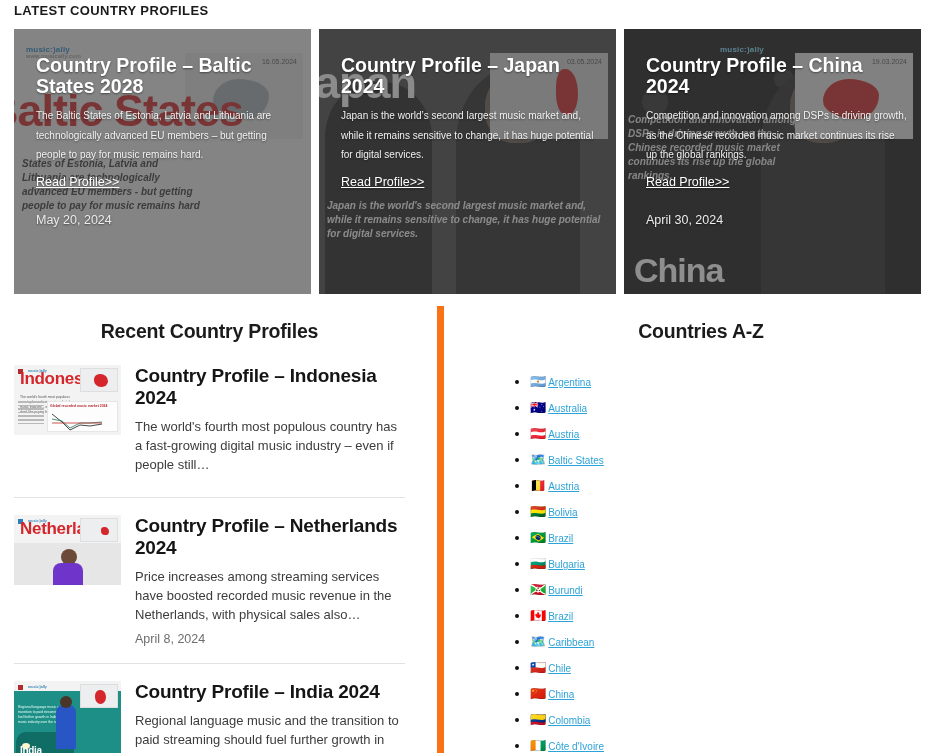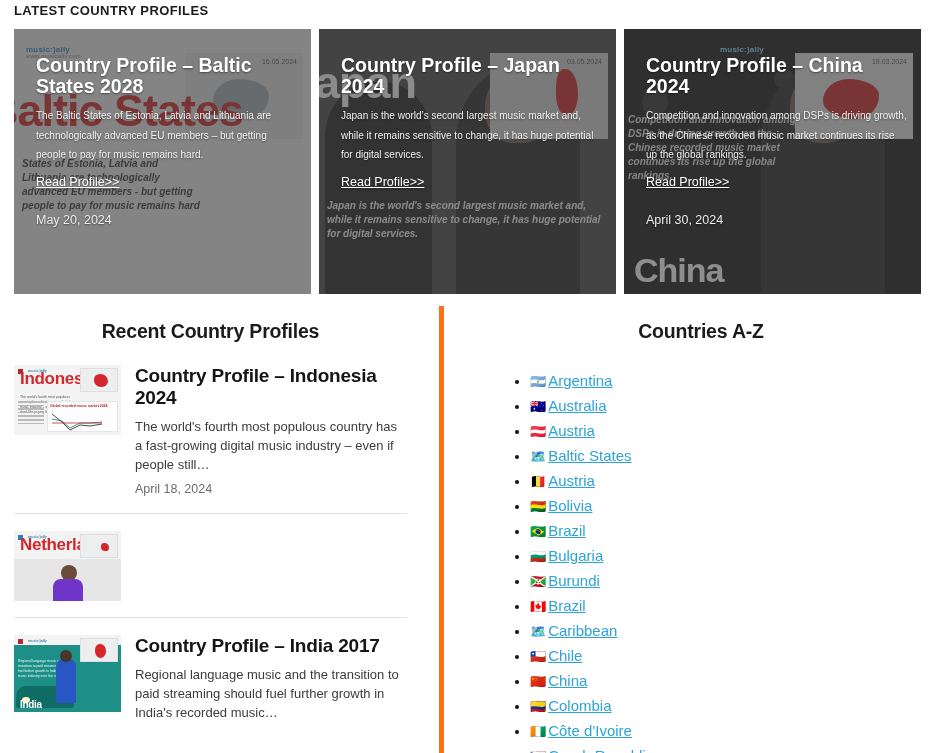--- a/index.html
+++ b/index.html
@@ -151,21 +151,21 @@
   
   .lower {
     position: absolute;
     left: 0; top: 306px;
     width: 936px; height: 447px;
   }
   .col-left {
     position: absolute;
     left: 14px; top: 0;
     width: 430px; height: 447px;
-    border-right: 5px solid #f97316;
+    border-right: 7px solid #f97316;
     padding-right: 32px;
   }
   .col-right {
     position: absolute;
     left: 470px; top: 0;
     width: 452px; height: 447px;
     padding-left: 20px;
   }
   .col-heading {
     font-size: 19.5px;
@@ -269,21 +269,21 @@
     font-size: 14.5px;
     line-height: 24px;
     color: #111;
     padding: 0;
   }
   .country-list li::marker { color: #111; }
   .flag { font-size: 13px; margin-right: 2px; }
   .country-link {
     color: #2ea3d7;
     text-decoration: underline;
-    font-size: 15px;
+    font-size: 10px;
     cursor: pointer;
   }
 </style>
 </head>
 <body>
 
 <div class="section-kicker">LATEST COUNTRY PROFILES</div>
 
 <div class="hero-row">
 
@@ -397,37 +397,41 @@
             <svg width="60" height="22" viewBox="0 0 60 22">
               <polyline points="2,4 12,12 20,20 30,15 40,16 52,14" fill="none" stroke="#1b1b1b" stroke-width="0.8"></polyline>
               <polyline points="2,9 12,11 20,18 30,13 40,13 52,12" fill="none" stroke="#1f7a5a" stroke-width="0.8"></polyline>
               <polyline points="2,13 18,13 34,13 52,13" fill="none" stroke="#c22b2b" stroke-width="0.8"></polyline>
             </svg>
           </span>
         </div>
         <div class="p-body">
           <h3 class="p-title">Country Profile – Indonesia 2024</h3>
           <p class="p-excerpt">The world's fourth most populous country has a fast-growing digital music industry – even if people still…</p>
-          <div class="p-date">April 18, 2024</div>
         </div>
       </div>
 
       <div class="profile-item">
         <div class="thumb">
           <span class="t-sq" style="background:#2c7fb8;"></span>
           <span class="t-brand">music:)ally</span>
           <span class="t-word">Netherlands</span>
           <span class="t-map">
               <span class="pin" style="width:8px;height:8px;left:20px;top:8px;"></span>
             </span>
           <span class="t-sub" style="right:6px;top:31px;">Price increases among streaming services have boosted recorded music revenue in the Netherlands, with physical sales also rising.</span>
           <span class="t-photo">
               <span class="head"></span>
               <span class="body"></span>
             </span>
+        </div>
+        <div class="p-body">
+          <h3 class="p-title">Country Profile – Netherlands 2024</h3>
+          <p class="p-excerpt">Price increases among streaming services have boosted recorded music revenue in the Netherlands, with physical sales also…</p>
+          <div class="p-date">April 8, 2024</div>
         </div>
       </div>
 
       <div class="profile-item">
         <div class="thumb tall">
           <span class="t-sq" style="background:#b2292e;"></span>
           <span class="t-brand">music:)ally</span>
           <span class="t-teal">
             <span class="t-ttext">Regional language music and the transition to paid streaming should fuel further growth in India's recorded music industry over the next decade.</span>
             <span class="t-car">
@@ -437,21 +441,21 @@
             <span class="t-person">
                 <span class="hd"></span>
               </span>
           </span>
           <span class="t-map">
               <span class="pin" style="width:11px;height:14px;left:14px;top:5px;border-radius:42% 50% 50% 50%;"></span>
             </span>
           <span class="t-word white bottom">India</span>
         </div>
         <div class="p-body">
-          <h3 class="p-title">Country Profile – India 2017</h3>
+          <h3 class="p-title">Country Profile – India 2024</h3>
           <p class="p-excerpt">Regional language music and the transition to paid streaming should fuel further growth in India's recorded music…</p>
           <div class="p-date"></div>
         </div>
       </div>
 
     </div>
   </div>
 
   <div class="col-right">
     <h2 class="col-heading">Countries A-Z</h2>

